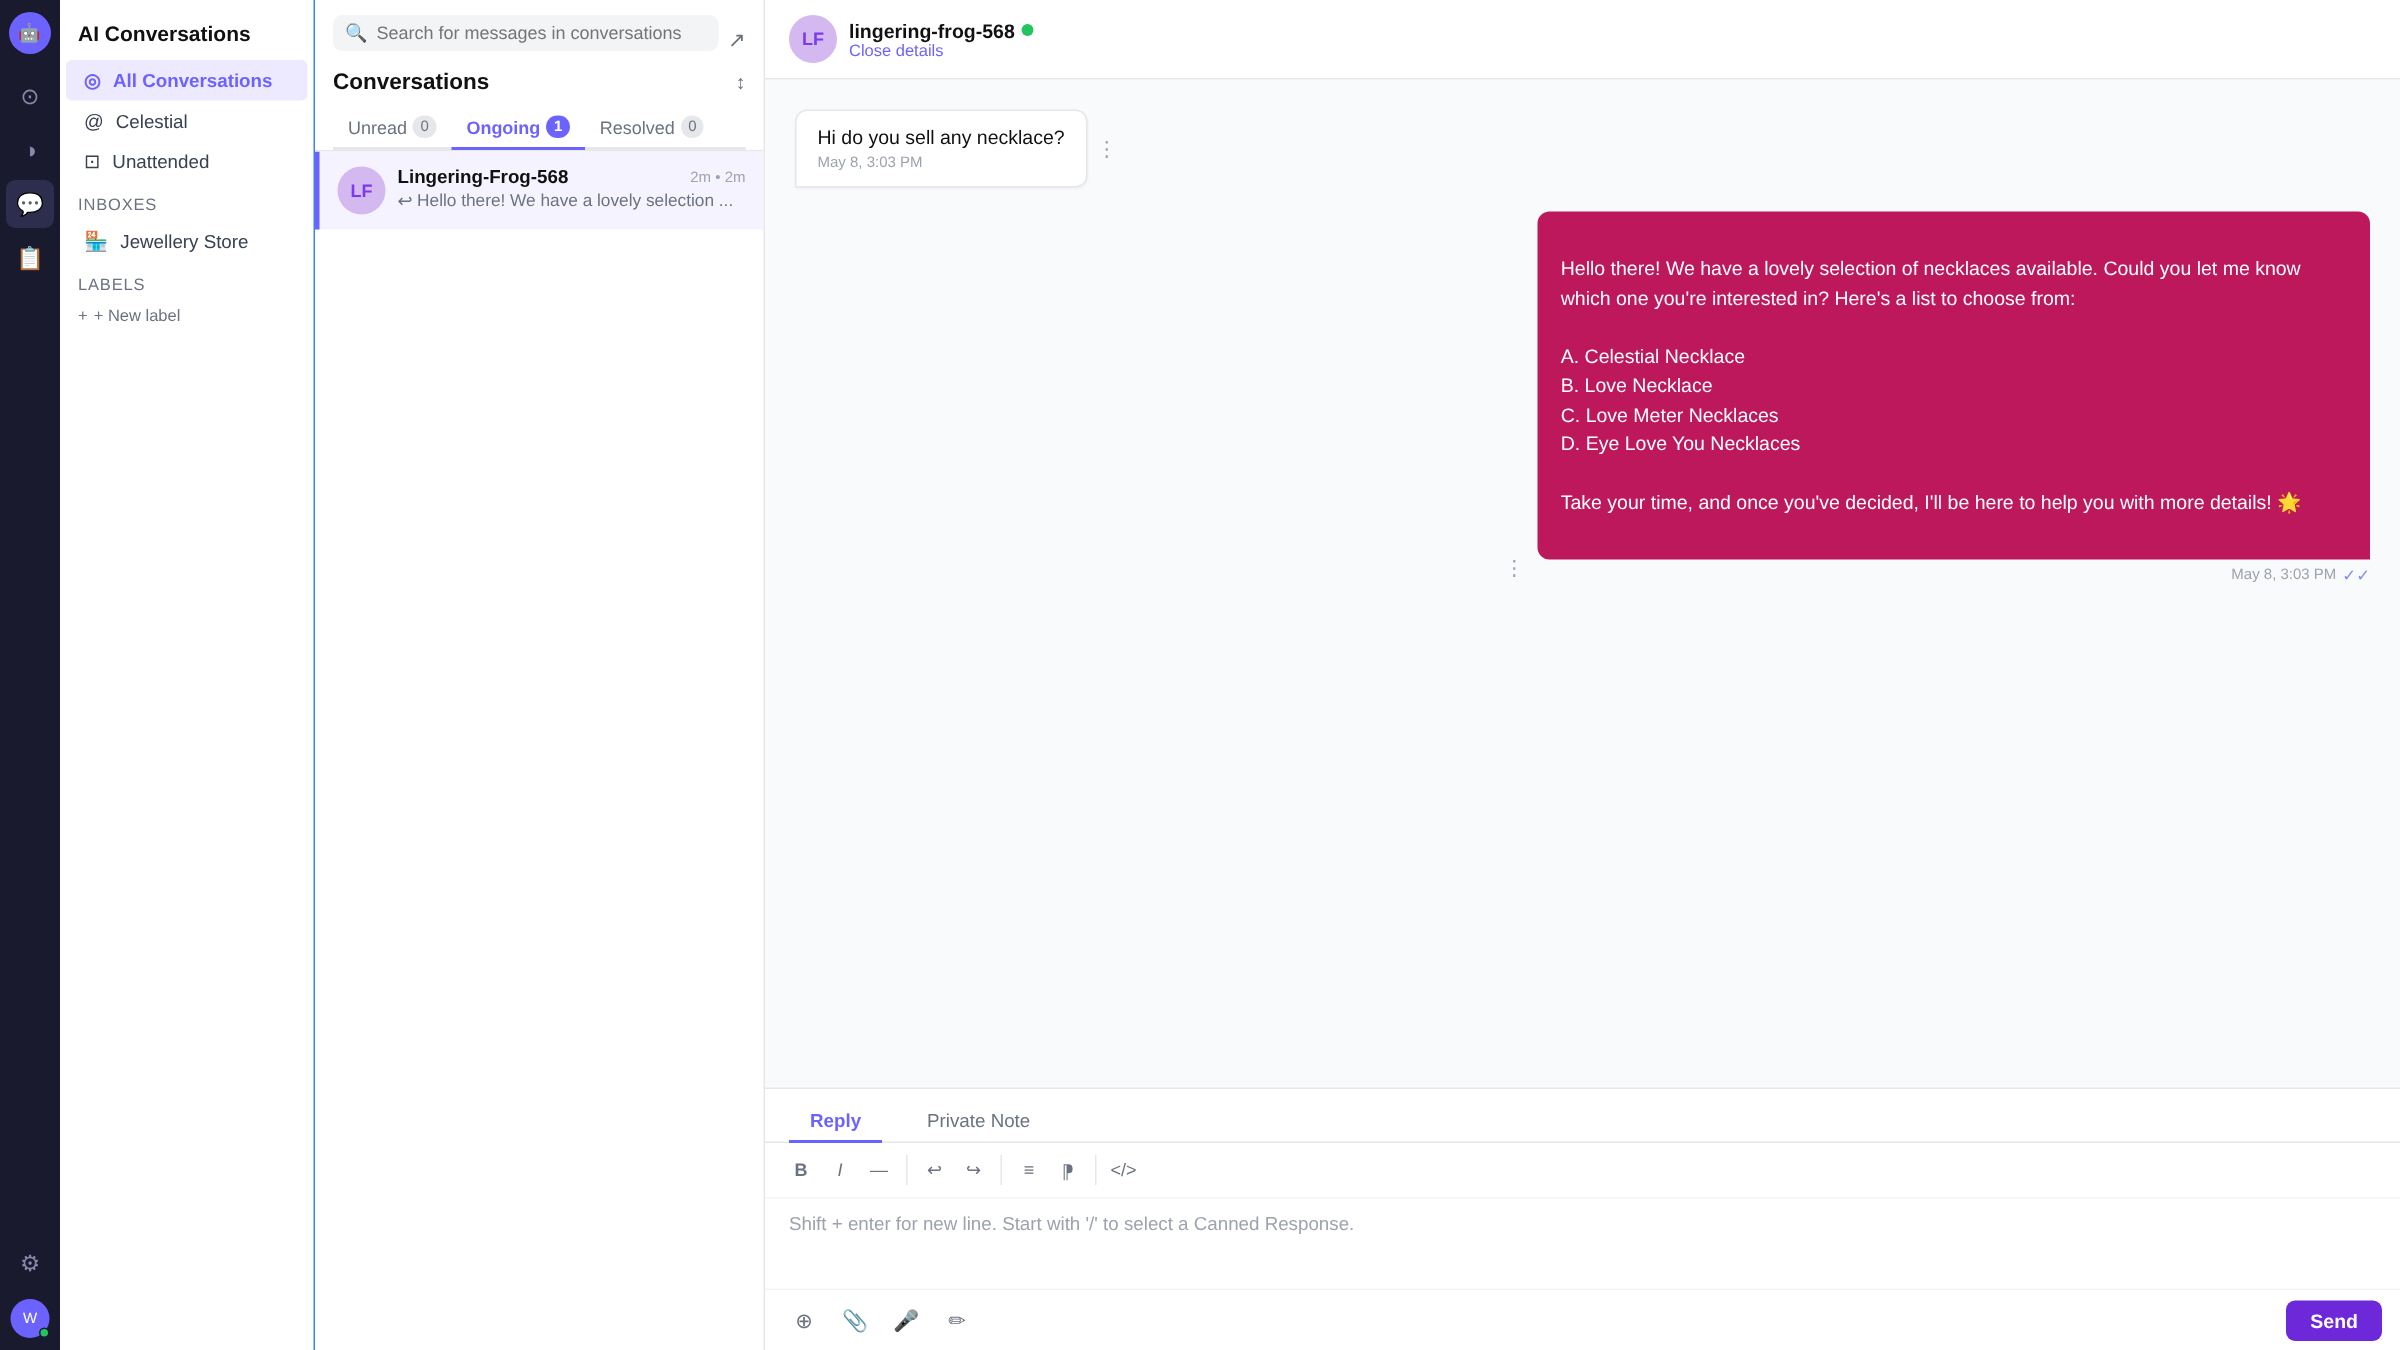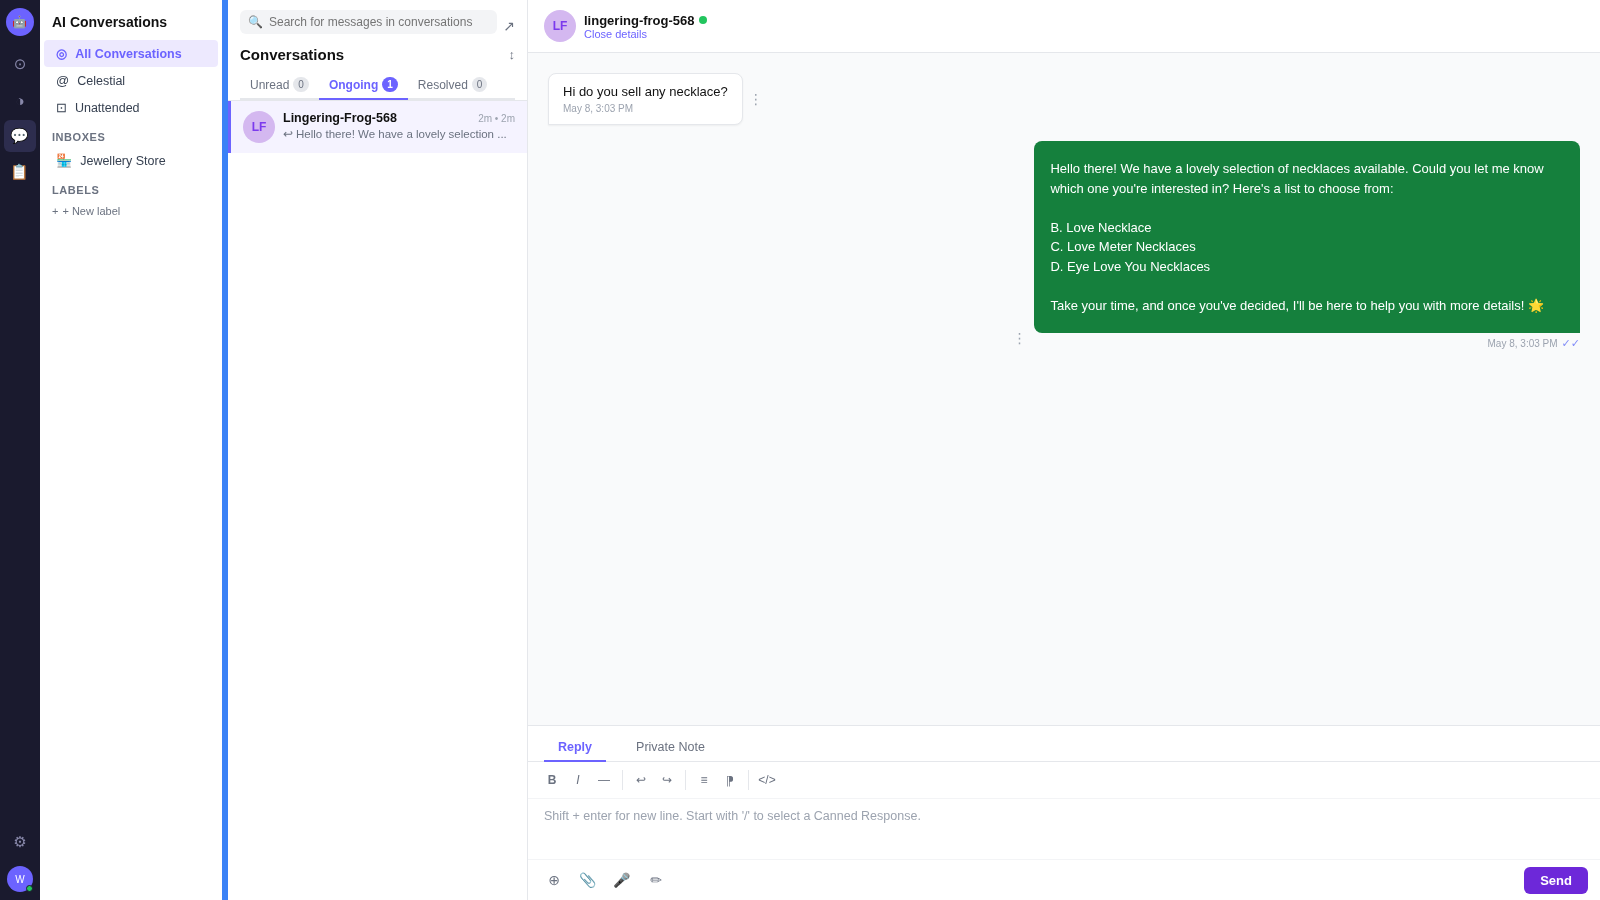--- a/index.html
+++ b/index.html
@@ -51,23 +51,23 @@
     .avatar-small .online-dot {
       position: absolute; bottom: 0; right: 0;
       width: 7px; height: 7px;
       background: #22c55e;
       border-radius: 50%;
       border: 1px solid #1a1a2e;
     }
 
     
     .sidebar {
-      width: 188px;
+      width: 170px;
       background: #fff;
-      border-right: 6px solid #3b82f6;
+      border-right: 1px solid #3b82f6;
       display: flex;
       flex-direction: column;
       padding: 10px 0;
       flex-shrink: 0;
     }
     .sidebar-title {
       font-size: 14px;
       font-weight: 700;
       color: #111;
       padding: 4px 12px 10px;
@@ -84,21 +84,21 @@
       font-size: 12.5px;
     }
     .sidebar-item.active {
       background: #ede9fe;
       color: #6c63ff;
       font-weight: 600;
     }
     .sidebar-icon { font-size: 13px; }
     .sidebar-section-label {
       font-size: 11px;
-      font-weight: 700;
+      font-weight: 400;
       color: #6b7280;
       padding: 10px 12px 4px;
       text-transform: uppercase;
       letter-spacing: 0.05em;
     }
     .sidebar-label-item {
       display: flex;
       align-items: center;
       gap: 6px;
       padding: 5px 12px;
@@ -307,24 +307,24 @@
     .message-more {
       position: absolute;
       right: -20px;
       top: 50%;
       transform: translateY(-50%);
       color: #9ca3af;
       font-size: 14px;
       cursor: pointer;
     }
     .message-bubble-outgoing {
-      background: #15803d;
+      background: #be185d;
       color: white;
       border-radius: 8px 8px 0 8px;
-      padding: 18px 16px;
+      padding: 28px 16px;
       font-size: 13px;
       line-height: 1.5;
     }
     .message-meta-outgoing {
       font-size: 10px;
       color: #9ca3af;
       margin-top: 4px;
       text-align: right;
       display: flex; align-items: center; justify-content: flex-end; gap: 4px;
     }
@@ -532,20 +532,21 @@
         <span class="message-more">⋮</span>
       </div>
     </div>
 
     <div style="align-self:flex-end;max-width:55%;display:flex;align-items:flex-end;gap:8px;">
       <span class="outgoing-more">⋮</span>
       <div>
         <div class="message-bubble-outgoing">
           <div>Hello there! We have a lovely selection of necklaces available. Could you let me know which one you're interested in? Here's a list to choose from:</div>
           <br>
+          <div>A. Celestial Necklace</div>
           <div>B. Love Necklace</div>
           <div>C. Love Meter Necklaces</div>
           <div>D. Eye Love You Necklaces</div>
           <br>
           <div>Take your time, and once you've decided, I'll be here to help you with more details! 🌟</div>
         </div>
         <div class="message-meta-outgoing">
           <span>May 8, 3:03 PM</span>
           <span class="check-icon">✓✓</span>
         </div>

